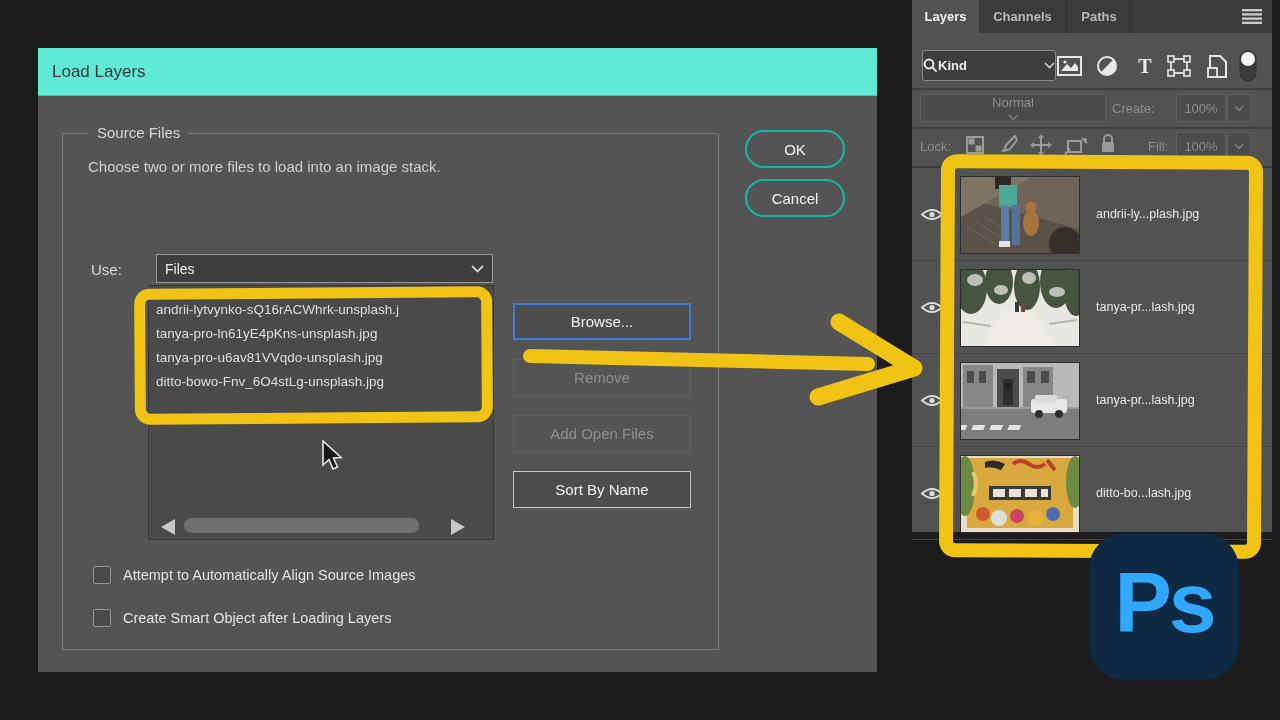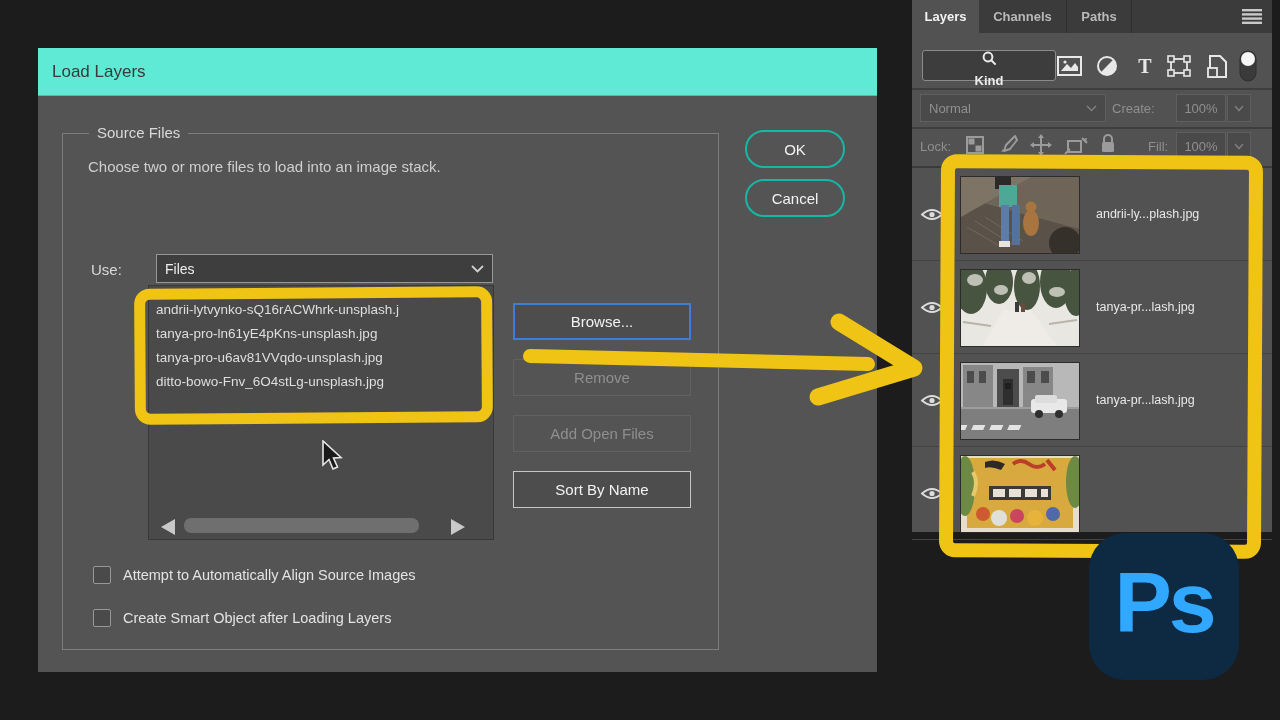--- a/index.html
+++ b/index.html
@@ -46,26 +46,26 @@
   .cb-box{width:18px;height:18px;background:#4a4a4a;border:1px solid #989898;border-radius:2px;box-sizing:border-box;}
   .cb-label{font-size:14.5px;color:#e3e3e3;white-space:nowrap;}
 
   
   .panel{left:912px;top:0;width:360px;height:532px;background:#525252;z-index:5;}
   .tabbar{left:0;top:0;width:100%;height:33px;background:#3b3b3b;}
   .tab{position:absolute;top:0;height:33px;display:flex;align-items:center;justify-content:center;
     font-size:13px;font-weight:bold;color:#b9b9b9;box-sizing:border-box;border-right:1px solid #2f2f2f;}
   .tab-active{background:#525252;color:#f2f2f2;border-right:none;}
   .kindbox{left:10px;top:50px;width:134px;height:31px;background:#3d3d3d;border:1px solid #8b8b8b;border-radius:3px;
-    display:flex;align-items:center;padding:0 0;box-sizing:border-box;gap:7px;flex-direction:column;}
+    display:flex;align-items:center;padding:0 0;box-sizing:border-box;}
   .kind-text{font-size:13px;font-weight:bold;color:#ececec;flex:1;}
   .filter-ic{top:54px;width:26px;height:24px;display:flex;align-items:center;justify-content:center;}
   .hdiv{left:0;width:100%;height:2px;background:#3e3e3e;}
   .blendbox{left:8px;top:94px;width:186px;height:28px;background:#4a4a4a;border:1px solid #5f5f5f;box-sizing:border-box;
-    display:flex;align-items:center;padding:0 8px;}
+    display:flex;align-items:center;padding:0 8px;flex-direction:column;}
   .blend-text{font-size:13px;color:#8f8f8f;flex:1;}
   .dim-label{font-size:13px;color:#8f8f8f;}
   .valbox{top:94px;width:50px;height:28px;background:#4a4a4a;border:1px solid #5f5f5f;box-sizing:border-box;
     display:flex;align-items:center;justify-content:center;font-size:13px;color:#8f8f8f;}
   .chevbox{top:94px;width:24px;height:28px;background:#4a4a4a;border:1px solid #5f5f5f;box-sizing:border-box;
     display:flex;align-items:center;justify-content:center;}
   .layer-row{left:0;width:100%;height:93px;border-bottom:1px solid #444;box-sizing:border-box;}
   .eye-cell{position:absolute;left:0;top:0;width:41px;height:100%;border-right:1px solid #474747;
     display:flex;align-items:center;justify-content:center;box-sizing:border-box;}
   .thumb{position:absolute;left:48px;top:8px;width:118px;height:76px;border:1px solid #2c2c2c;overflow:hidden;background:#888;}
@@ -414,20 +414,21 @@
         <g>
             <circle cx="22" cy="58" r="7" fill="#cf5a30"></circle>
             <circle cx="38" cy="62" r="8" fill="#e0e0da"></circle>
             <circle cx="56" cy="60" r="7" fill="#c94560"></circle>
             <circle cx="74" cy="62" r="8" fill="#e8b33a"></circle>
             <circle cx="92" cy="58" r="7" fill="#5069a8"></circle>
           </g>
         <path d="M12 16 Q18 26 12 40" stroke="#e8c86a" stroke-width="4" fill="none"></path>
       </svg>
     </div>
+    <div class="layer-name">ditto-bo...lash.jpg</div>
   </div>
 </div>
 
 <svg class="abs annot" viewBox="0 0 1280 720">
   <g fill="none" stroke="#f0c414" stroke-linecap="round" stroke-linejoin="round">
     <rect x="140" y="293" width="347" height="125" rx="10" stroke-width="11" transform="rotate(-0.4 313 355)"></rect>
     <path d="M530 356 L868 364" stroke-width="14"></path>
     <path d="M839 322 L914 368 L818 397" stroke-width="17"></path>
     <rect x="947" y="162" width="308" height="389" rx="9" stroke-width="14" transform="rotate(0.3 1101 356)"></rect>
   </g>

